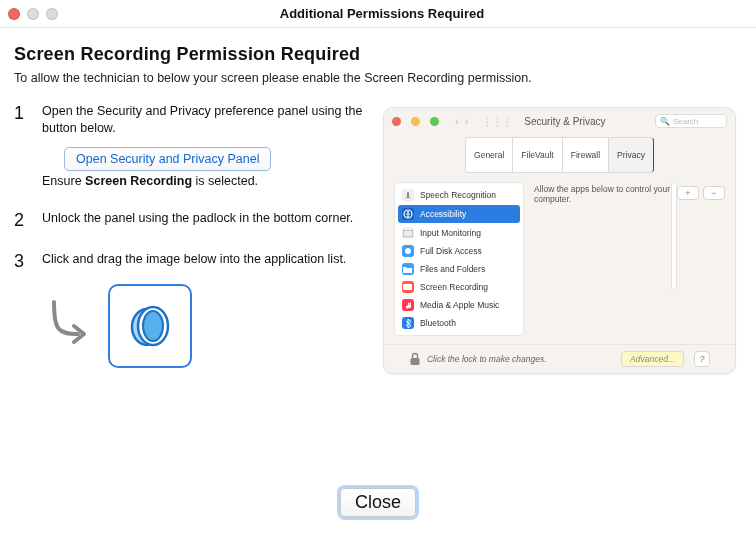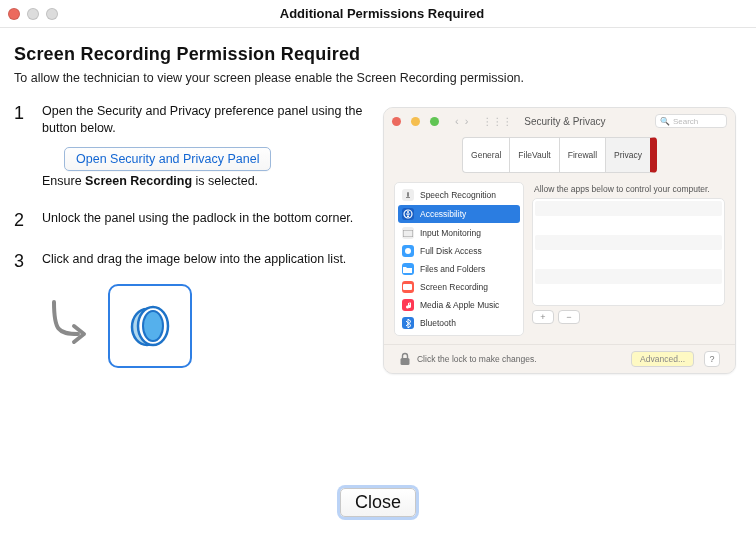--- a/index.html
+++ b/index.html
@@ -94,53 +94,53 @@
   .tabs {
     display:flex; gap:0; justify-content:center;
     background:#f6f2ee; padding:3px 0 5px;
   }
   .tab {
     font-size:8.5px; color:#444; padding:12px 8px;
     background:#fff; border:1px solid #d9d9d9;
     border-right:none;
   }
   .tab:first-child{border-radius:4px 0 0 4px;}
-  .tab:last-child{border-radius:0 4px 4px 0; border-right:7px solid #b91c1c;text-align:right;}
+  .tab:last-child{border-radius:0 4px 4px 0; border-right:1px solid #b91c1c;text-align:right;}
   .tab.active{ background:#f2f2f2; }
   .shot-body { display:flex; background:#f6f2ee; padding:4px 10px 8px 10px; gap:8px;}
   .sidebar {
     width:130px; background:#fff; border:1px solid #e4e4e4; border-radius:5px;
     padding:3px 0;
   }
   .sb-item {
     display:flex; align-items:center; gap:6px; padding:3px 7px;
     font-size:8.5px; color:#333;
   }
   .sb-item.selected { background:#2b7de1; color:#fff; border-radius:3px; margin:1px 3px; padding:3px 4px;}
   .sb-ic {
     width:12px; height:12px; border-radius:3px; flex-shrink:0;
     display:flex; align-items:center; justify-content:center;
   }
-  .panel { flex:1; display:flex; flex-direction:column; }
+  .panel { flex:1; display:flex; flex-direction:row; }
   .panel-head { font-size:8.5px; color:#555; margin:2px 0 4px 2px; }
   .list-box {
     background:#fff; border:1px solid #e4e4e4; border-radius:5px;
     height:108px; padding:2px;
   }
   .list-row { height:15px; background:#f6f6f6; margin:0 0 2px 0; border-radius:2px;}
   .list-row.alt{background:#fff;}
   .plus-row { display:flex; gap:4px; margin-top:4px;}
   .mini-btn {
     width:22px;height:14px;border:1px solid #d5d5d5;border-radius:4px;
     background:#fff; display:flex; align-items:center; justify-content:center;
     font-size:9px; color:#888;
   }
   .shot-footer {
     border-top:1px solid #e7e3df; background:#f6f2ee;
-    display:flex; align-items:center; padding:6px 15px; gap:6px;
+    display:flex; align-items:center; padding:6px 25px; gap:6px;font-style:italic;
   }
   .lock { width:12px; height:14px; }
   .foot-text { font-size:8.5px; color:#666; }
   .adv-btn {
     margin-left:auto; font-size:8.5px; color:#888;
     background:#fef9c3; border:1px solid #d6d6d6; border-radius:4px;
     padding:2px 8px;
   }
   .q-btn {
     width:16px;height:16px;border:1px solid #d6d6d6;border-radius:4px;
@@ -167,21 +167,21 @@
   <div class="traffic-lights">
     <div class="tl red"></div>
     <div class="tl amb"></div>
     <div class="tl grn"></div>
   </div>
   <div class="titlebar-title">Additional Permissions Required</div>
 </div>
 
 <div class="content">
   <div class="h1">Screen Recording Permission Required</div>
-  <div class="sub">To allow the technician to view your screen please enable the Screen Recording permission.</div>
+  <div class="sub">To allow the technician to below your screen please enable the Screen Recording permission.</div>
 
   <div class="row">
     <div class="left-col">
 
       <div class="step">
         <div class="step-num">1</div>
         <div class="step-body">
           <div>Open the Security and Privacy preference panel using the button below.</div>
           <button class="btn-primary">Open Security and Privacy Panel</button>
           <div class="ensure">

